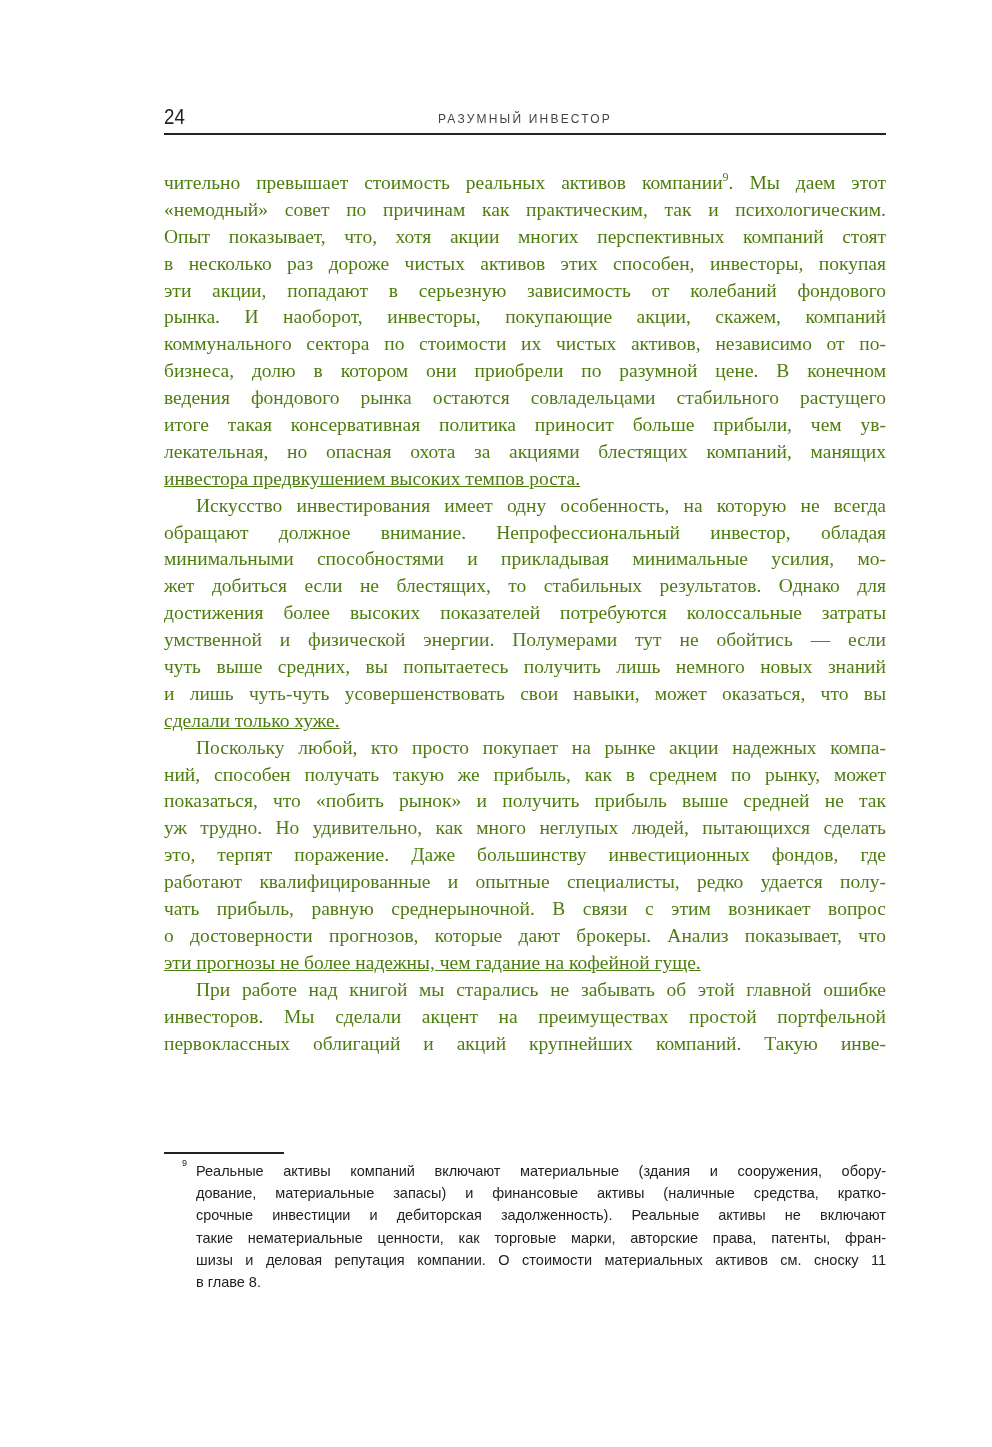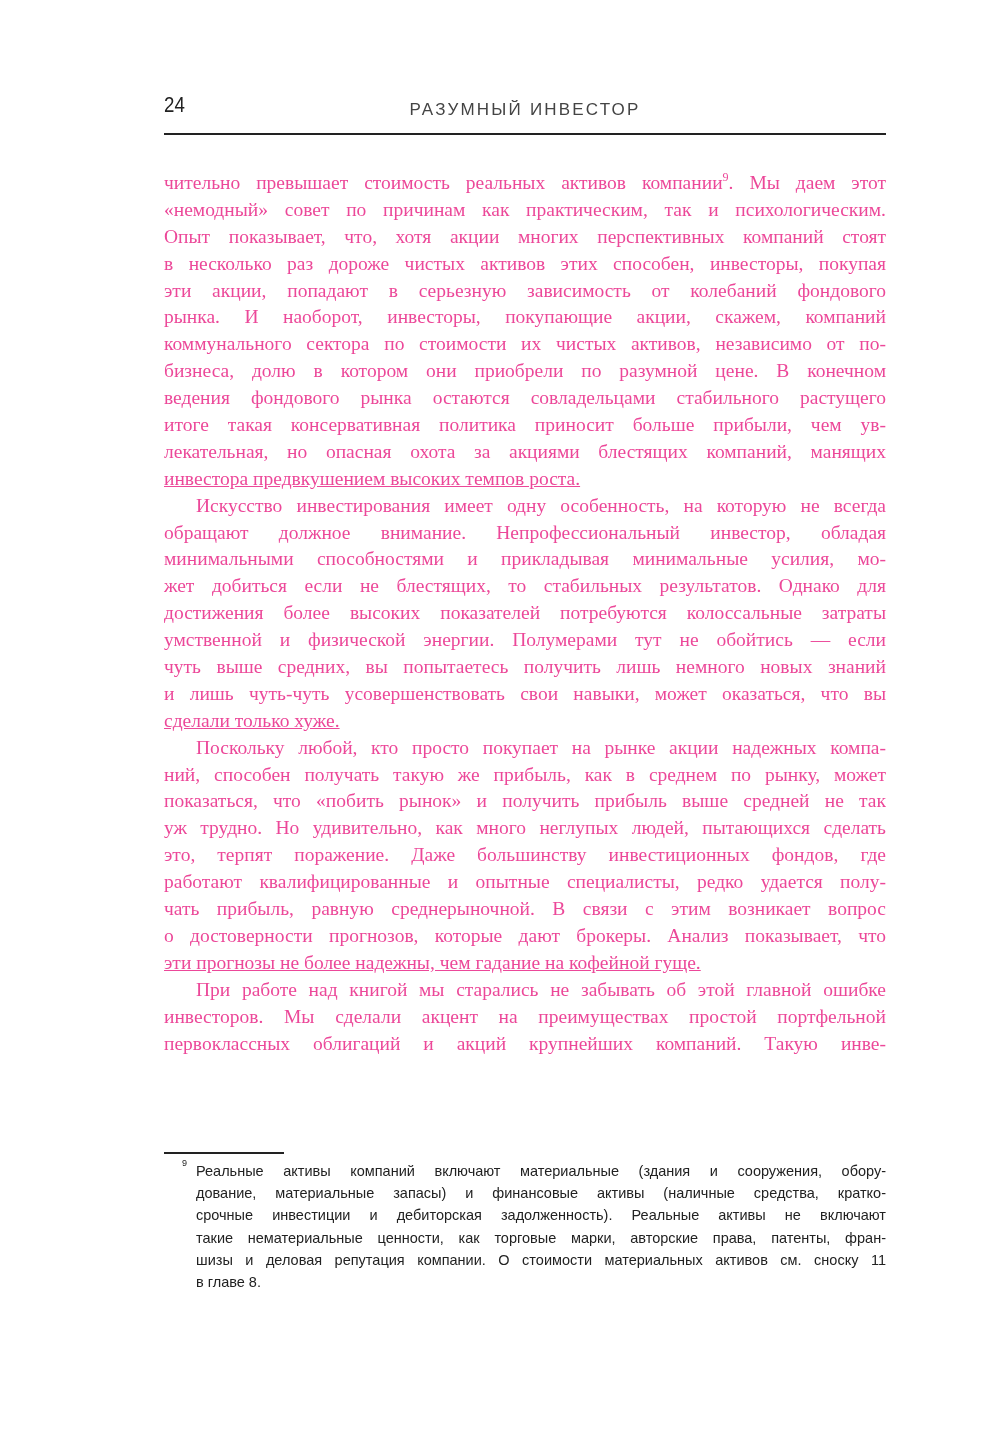--- a/index.html
+++ b/index.html
@@ -1,21 +1,21 @@
 <!DOCTYPE html>
 <html><head>
 <meta charset="utf-8">
 <style>
   html, body { margin: 0; padding: 0; background: #ffffff; }
   body { width: 992px; height: 1447px; position: relative; overflow: hidden; color: #1a1a1a; }
-  .header { position: absolute; left: 164px; top: 92px; width: 722px; height: 30px; }
+  .header { position: absolute; left: 164px; top: 104px; width: 722px; height: 30px; }
   .page-num { position: absolute; left: 0; top: 0; font-family: "Liberation Sans", sans-serif; font-size: 22px; color: #222; font-weight: normal; transform: scaleX(0.85); transform-origin: left top; }
-  .running-title { position: absolute; left: 0; right: 0; top: 8px; text-align: center; font-family: "Liberation Sans", sans-serif; font-size: 17px; letter-spacing: 2.2px; color: #444; }
+  .running-title { position: absolute; left: 0; right: 0; top: 8px; text-align: center; font-family: "Liberation Sans", sans-serif; font-size: 12px; letter-spacing: 2.2px; color: #444; }
   .header-rule { position: absolute; left: 164px; top: 133px; width: 722px; height: 1.5px; background: #222; }
-  .body-text { position: absolute; left: 164px; top: 170px; width: 722px; font-family: "Liberation Serif", serif; font-size: 19.5px; color: #ec4899; }
+  .body-text { position: absolute; left: 164px; top: 170px; width: 722px; font-family: "Liberation Serif", serif; font-size: 19.5px; color: #4d7c0f; }
   .line { display: block; height: 26.9px; line-height: 26.9px; text-align: justify; text-align-last: justify; white-space: nowrap; overflow: visible; }
   .line.last { text-align-last: left; text-decoration: underline; }
   .line.indent { padding-left: 32px; }
   .fn-ref { font-size: 12px; vertical-align: 8px; line-height: 0; }
   .fn-rule { position: absolute; left: 164px; top: 1152px; width: 120px; height: 1.5px; background: #222; }
   .footnote { position: absolute; left: 164px; top: 1160px; width: 722px; font-family: "Liberation Sans", sans-serif; font-size: 14.5px; color: #222; }
   .fn-line { display: block; height: 22.2px; line-height: 22.2px; padding-left: 32px; text-align: justify; text-align-last: justify; white-space: nowrap; }
   .fn-line.last { text-align-last: left; }
   .fn-mark { position: absolute; left: 18px; top: -2px; font-size: 9px; }
 </style>

